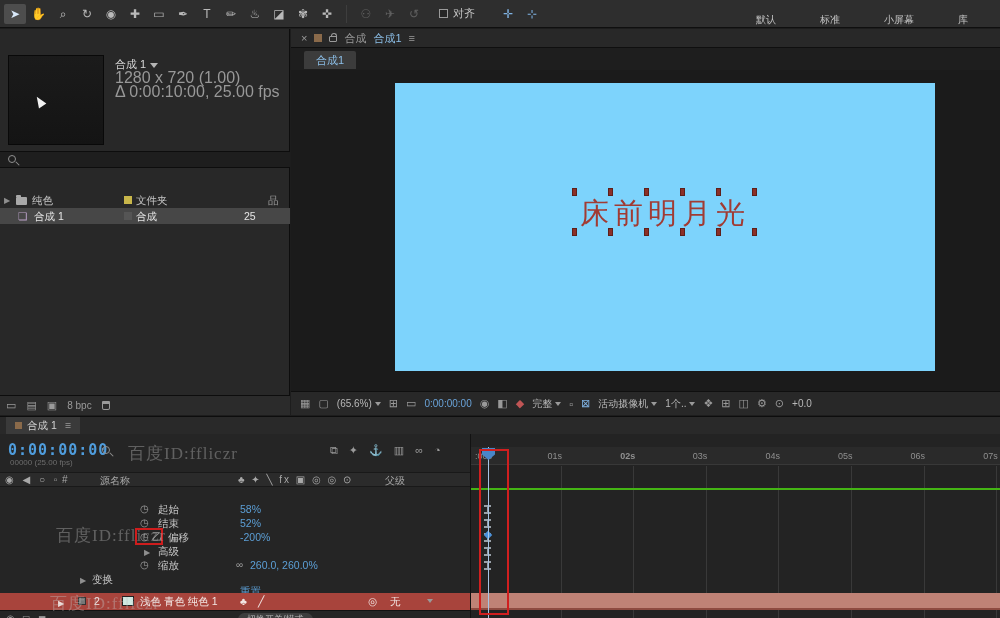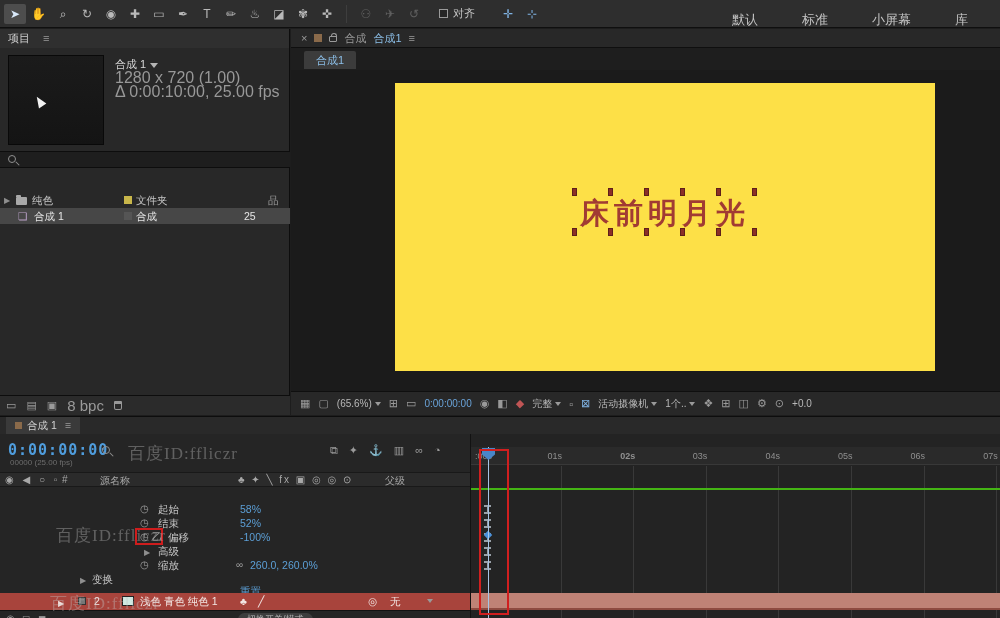--- a/index.html
+++ b/index.html
@@ -19,21 +19,21 @@
     font-size:12px; border-radius:2px; }
   #tools .tool:nth-of-type(1) { background:#4d4d4d; color:#d9e9fa; }
   .sep { width:1px; height:18px; background:#3e3e3e; margin:0 8px; }
   #tools-disabled .tool { opacity:.35; }
   #align-group { display:flex; align-items:center; gap:5px; margin-left:14px; }
   .chk { display:inline-block; width:9px; height:9px; border:1px solid #9a9a9a; background:#262626; }
   #mask-icons { margin-left:22px; }
   #mask-icons .tool { color:#7fb2e3; }
   #toolbar-spacer { flex:1; }
   #workspaces { display:flex; gap:0; margin-right:10px; }
-  .ws { padding:0 22px; color:#c4c4c4; font-size:13px; line-height:28px;margin-top:12px; }
+  .ws { padding:0 22px; color:#c4c4c4; font-size:10px; line-height:28px;margin-top:12px; }
 
   
   #project { position:absolute; left:0; top:29px; width:290px; height:386px;
     background:#282828; border-right:1px solid #0d0d0d; }
   #project-header { height:19px; background:#2f2f2f; line-height:19px; padding-left:8px; color:#d2d2d2; }
   #project-header .menu { margin-left:10px; color:#9a9a9a; }
   #thumb { position:absolute; left:8px; top:26px; width:96px; height:90px;
     background:linear-gradient(#1b1b1b,#141414); border:1px solid #090909; }
   .cursor { position:absolute; left:26px; top:40px; width:0; height:0;
     border-left:5px solid transparent; border-right:4px solid transparent;
@@ -78,21 +78,21 @@
   #viewer-tabs .dim { color:#9a9a9a; }
   #viewer-tabs .panelbox { display:inline-block; width:8px; height:8px; background:#8a6a4a; }
   .lock { width:8px; height:6px; border:1px solid #9a9a9a; border-radius:1px; position:relative;
     display:inline-block; margin-top:2px; }
   .lock::before { content:""; position:absolute; left:1px; top:-4px; width:4px; height:3px;
     border:1px solid #9a9a9a; border-bottom:none; border-radius:3px 3px 0 0; }
   #viewer-tabs .compname { color:#8cbfe8; }
   #viewer-subtab { position:absolute; left:13px; top:22px; height:18px; padding:0 12px;
     background:#3c3c3c; color:#8cbfe8; line-height:18px; border-radius:2px 2px 0 0; }
   #canvas { position:absolute; left:0; top:41px; right:0; bottom:24px; background:#1b1b1b; overflow:hidden; }
-  #comp { position:absolute; left:104px; top:13px; width:540px; height:288px; background:#fde047;font-weight:bold; }
+  #comp { position:absolute; left:104px; top:13px; width:540px; height:288px; background:#7dd3fc; }
   #text-sel { position:absolute; left:50%; top:110px; transform:translateX(-50%);
     width:186px; height:42px; }
   #comp-text { position:absolute; left:0; top:0; width:186px; text-align:center;
     font-family:"Liberation Serif", serif; font-size:29px; letter-spacing:5px;
     color:#a13b33; white-space:nowrap; line-height:40px; }
   .handle { position:absolute; width:5px; height:8px; background:#8b2f27; border:1px solid #5e1f1a; }
   #viewer-status { position:absolute; left:0; bottom:0; width:100%; height:24px; background:#282828;
     border-top:1px solid #0f0f0f; display:flex; align-items:center; gap:8px; padding:0 9px;
     font-size:10px; color:#b8b8b8; white-space:nowrap; }
   #viewer-status .ic { color:#9a9a9a; font-size:11px; }
@@ -210,24 +210,20 @@
     <div id="workspaces">
 
     <span class="ws">默认</span>
         <span class="ws">标准</span>
         <span class="ws">小屏幕</span>
         <span class="ws">库</span>
       </div>
   </div>
 
   <div id="project">
-    <div id="project-header">
-      <span>项目</span>
-      <span class="menu">≡</span>
-    </div>
     <div id="thumb">
       <span class="cursor"></span>
     </div>
     <div id="comp-info">
       <div class="l1"><span>合成 1</span><span class="caret"></span></div>
       <div class="l2">1280 x 720 (1.00)</div>
       <div class="l3">Δ 0:00:10:00, 25.00 fps</div>
     </div>
     <div id="proj-search">
       <span class="mag"></span>
@@ -244,21 +240,21 @@
       <span style="left:18px;color:#b9a0c6">❏</span>
       <span style="left:34px">合成 1</span>
       <span class="swatch" style="left:124px;background:#555"></span>
       <span style="left:136px">合成</span>
       <span style="left:244px">25</span>
     </div>
     <div id="proj-footer">
       <span class="ic">▭</span>
       <span class="ic">▤</span>
       <span class="ic">▣</span>
-      <span style="font-size:15px">8 bpc</span>
+      <span style="font-size:10px">8 bpc</span>
       <span class="trash"></span>
     </div>
   </div>
 
   <div id="viewer">
     <div id="viewer-tabs">
       <span class="dim">×</span>
       <span class="panelbox"></span>
       <span class="lock"></span>
       <span class="dim">合成</span>
@@ -346,21 +342,21 @@
       <div class="trow" style="top:82px">
         <span class="stopwatch" style="left:140px">◷</span>
         <span style="left:158px">结束</span>
         <span class="pval" style="left:240px">52%</span>
       </div>
       <div class="trow" style="top:96px">
         <div id="redbox-prop"></div>
         <span class="stopwatch" style="left:140px">◷</span>
         <span class="stopwatch" style="left:152px">乙</span>
         <span style="left:168px">偏移</span>
-        <span class="pval" style="left:240px">-100%</span>
+        <span class="pval" style="left:240px">-200%</span>
       </div>
       <div class="trow" style="top:110px">
         <span class="twirl" style="left:144px;top:2px">▶</span>
         <span style="left:158px">高级</span>
       </div>
       <div class="trow" style="top:124px">
         <span class="stopwatch" style="left:140px">◷</span>
         <span style="left:158px">缩放</span>
         <span class="stopwatch" style="left:236px">∞</span>
         <span class="pval" style="left:250px">260.0, 260.0%</span>

